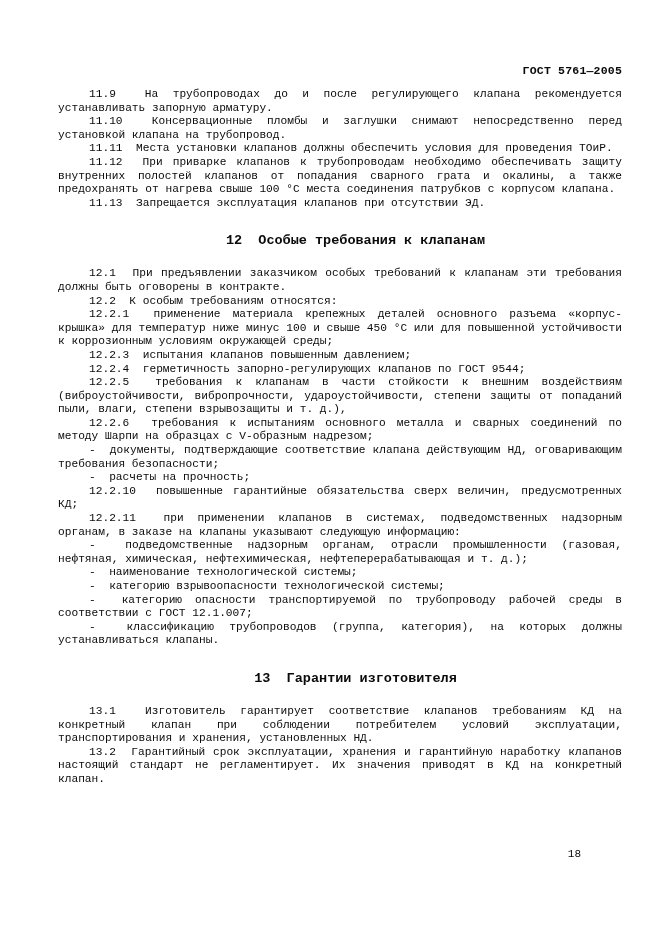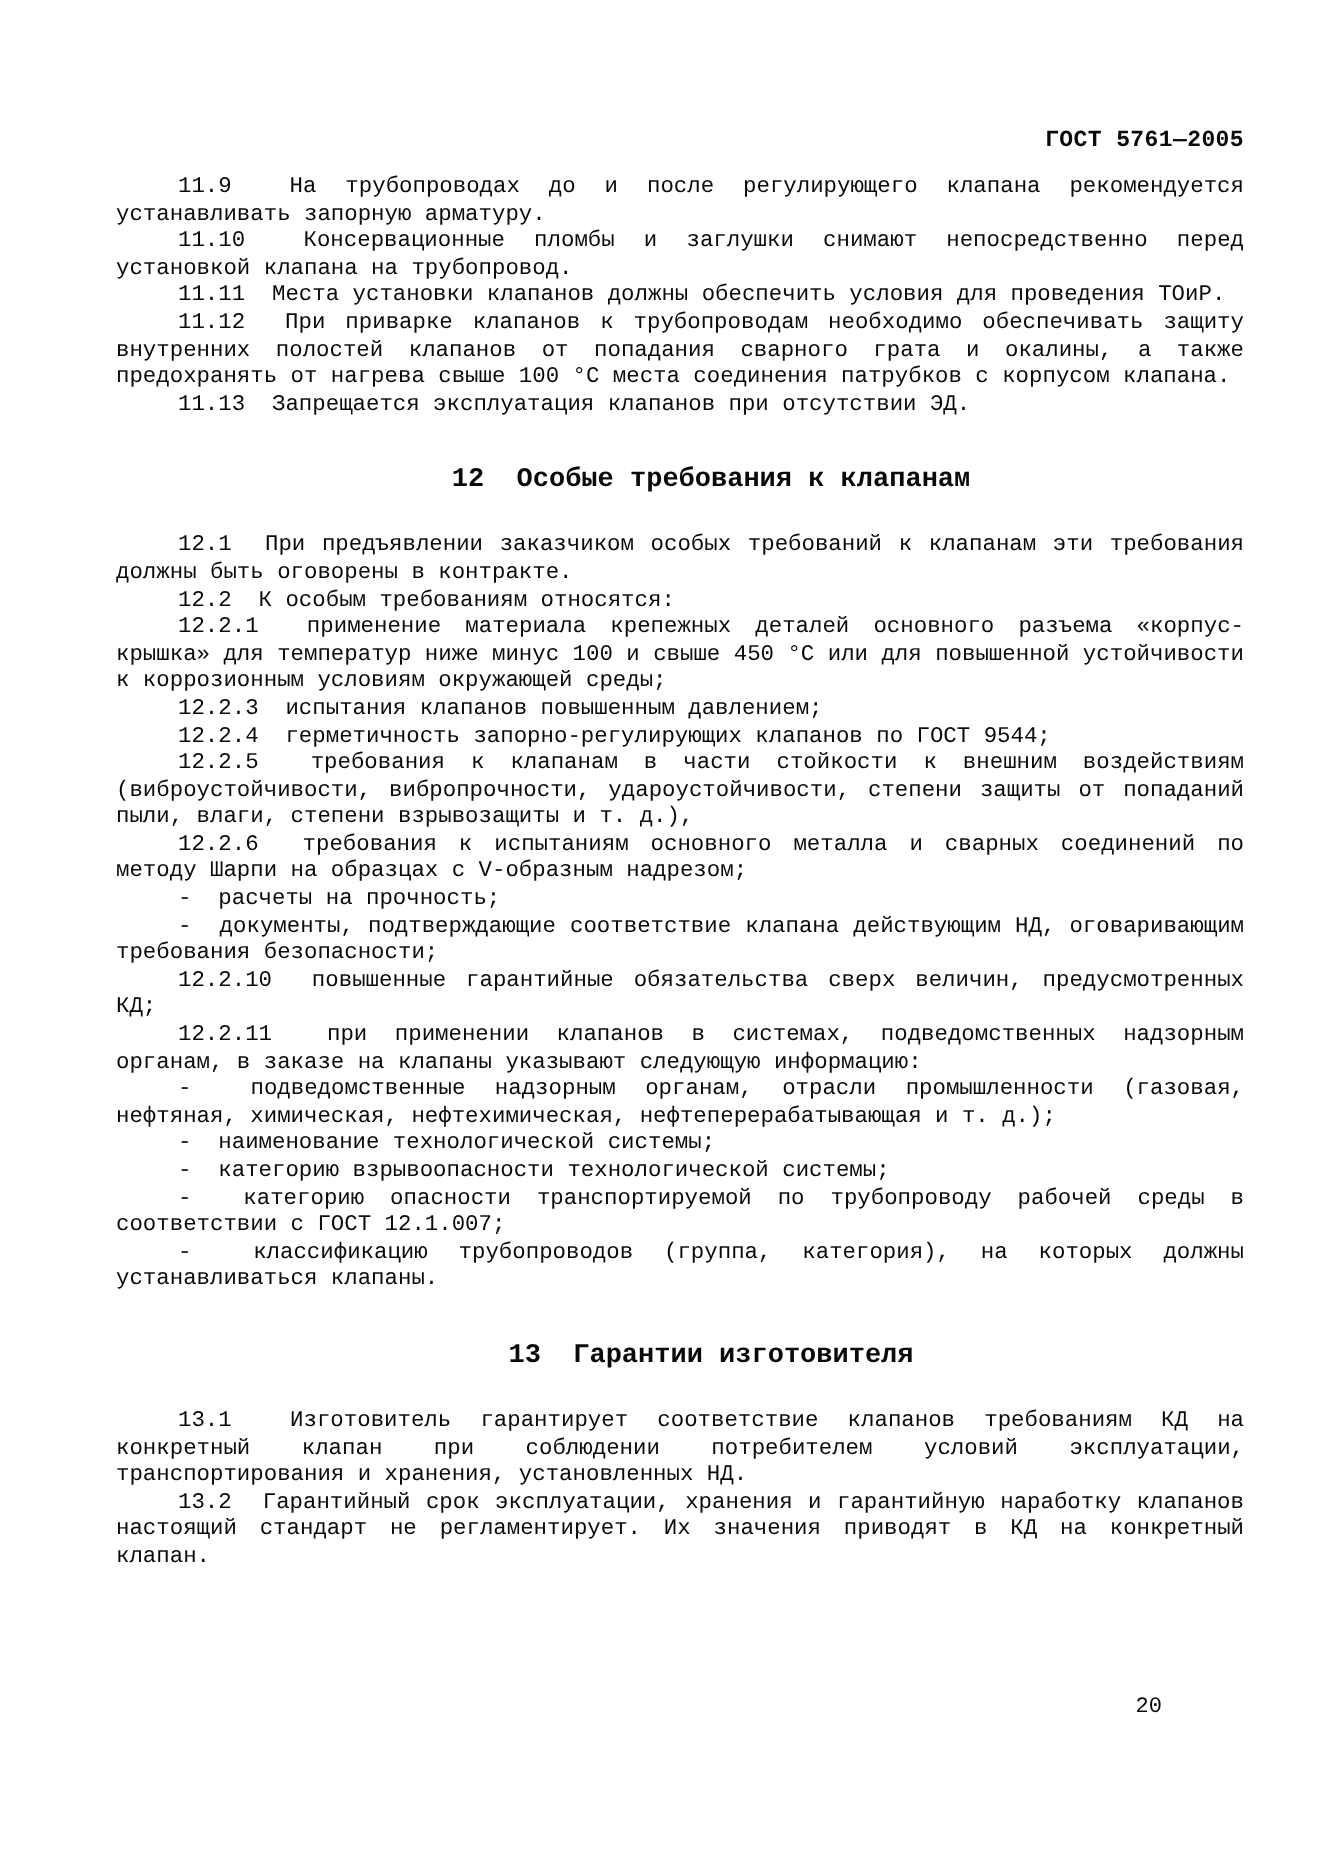--- a/index.html
+++ b/index.html
@@ -68,28 +68,28 @@
       <p class="para">11.12&nbsp; При приварке клапанов к трубопроводам необходимо обеспечивать защиту внутренних полостей клапанов от попадания сварного грата и окалины, а также предохранять от нагрева свыше 100 °С места соединения патрубков с корпусом клапана.</p>
       <p class="para">11.13&nbsp; Запрещается эксплуатация клапанов при отсутствии ЭД.</p>
       <h2 class="heading">12&nbsp; Особые требования к клапанам</h2>
       <p class="para">12.1&nbsp; При предъявлении заказчиком особых требований к клапанам эти требования должны быть оговорены в контракте.</p>
       <p class="para">12.2&nbsp; К особым требованиям относятся:</p>
       <p class="para">12.2.1&nbsp; применение материала крепежных деталей основного разъема «корпус-крышка» для температур ниже минус 100 и свыше 450 °С или для повышенной устойчивости к коррозионным условиям окружающей среды;</p>
       <p class="para">12.2.3&nbsp; испытания клапанов повышенным давлением;</p>
       <p class="para">12.2.4&nbsp; герметичность запорно-регулирующих клапанов по ГОСТ 9544;</p>
       <p class="para">12.2.5&nbsp; требования к клапанам в части стойкости к внешним воздействиям (виброустойчивости, вибропрочности, удароустойчивости, степени защиты от попаданий пыли, влаги, степени взрывозащиты и т. д.),</p>
       <p class="para">12.2.6&nbsp; требования к испытаниям основного металла и сварных соединений по методу Шарпи на образцах с V-образным надрезом;</p>
+      <p class="para">-&nbsp; документы, подтверждающие соответствие клапана действующим НД, оговаривающим требования безопасности;</p>
       <p class="para">-&nbsp; расчеты на прочность;</p>
-      <p class="para">-&nbsp; документы, подтверждающие соответствие клапана действующим НД, оговаривающим требования безопасности;</p>
       <p class="para">12.2.10&nbsp; повышенные гарантийные обязательства сверх величин, предусмотренных КД;</p>
       <p class="para">12.2.11&nbsp; при применении клапанов в системах, подведомственных надзорным органам, в заказе на клапаны указывают следующую информацию:</p>
       <p class="para">-&nbsp; подведомственные надзорным органам, отрасли промышленности (газовая, нефтяная, химическая, нефтехимическая, нефтеперерабатывающая и т. д.);</p>
       <p class="para">-&nbsp; наименование технологической системы;</p>
       <p class="para">-&nbsp; категорию взрывоопасности технологической системы;</p>
       <p class="para">-&nbsp; категорию опасности транспортируемой по трубопроводу рабочей среды в соответствии с ГОСТ 12.1.007;</p>
       <p class="para">-&nbsp; классификацию трубопроводов (группа, категория), на которых должны устанавливаться клапаны.</p>
       <h2 class="heading">13&nbsp; Гарантии изготовителя</h2>
       <p class="para">13.1&nbsp; Изготовитель гарантирует соответствие клапанов требованиям КД на конкретный клапан при соблюдении потребителем условий эксплуатации, транспортирования и хранения, установленных НД.</p>
       <p class="para">13.2&nbsp; Гарантийный срок эксплуатации, хранения и гарантийную наработку клапанов настоящий стандарт не регламентирует. Их значения приводят в КД на конкретный клапан.</p>
     </div>
 
-  <div class="page-number">20</div>
+  <div class="page-number">18</div>
 </div>
 
 </body></html>

